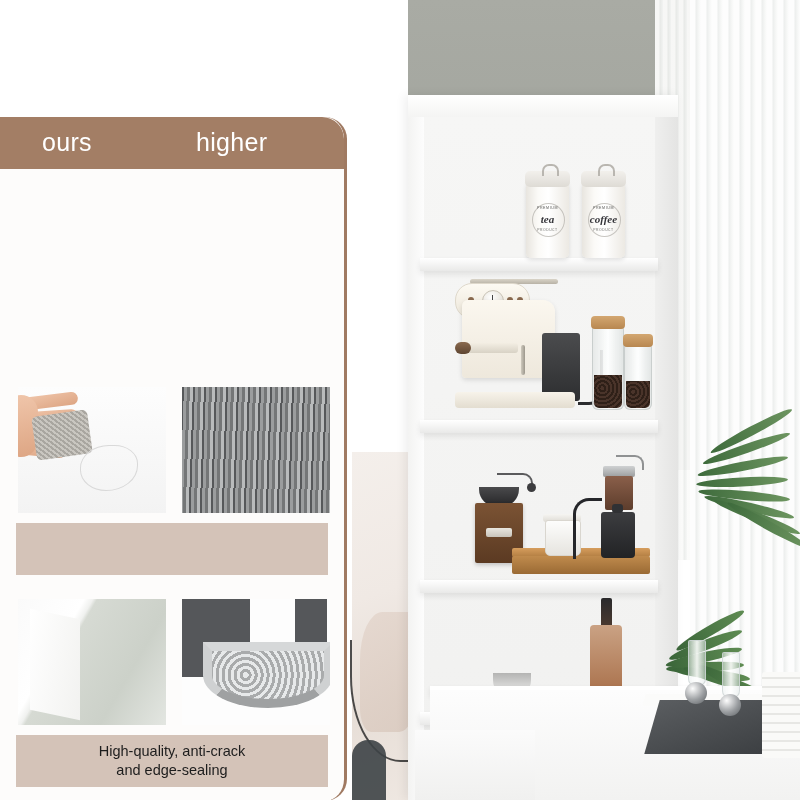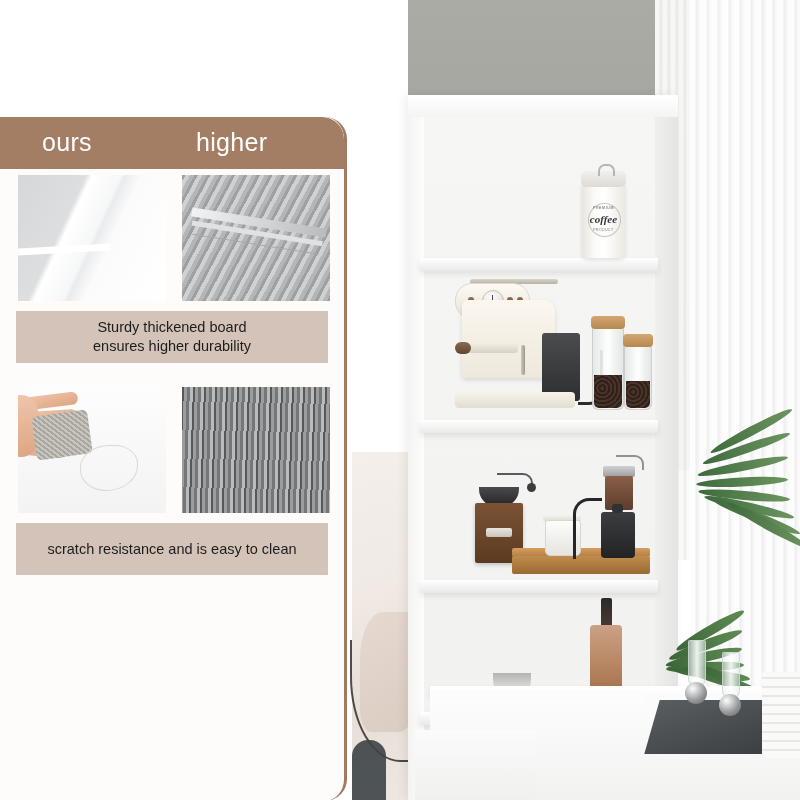--- a/index.html
+++ b/index.html
@@ -247,20 +247,28 @@
     <div class="bookcase"></div>
     <div class="bc-back"></div>
     <div class="bc-side-l"></div>
     <div class="bc-side-r"></div>
     <div class="bc-top"></div>
     <div class="shelf s1"></div>
     <div class="shelf s2"></div>
     <div class="shelf s3"></div>
     <div class="shelf s4"></div>
 
+    <div class="canister" style="left:526px;top:180px;">
+      <div class="lid"></div>
+      <div class="handle"></div>
+      <div class="ring"></div>
+      <div class="premium">PREMIUM</div>
+      <div class="word">tea</div>
+      <div class="product">PRODUCT</div>
+    </div>
     <div class="canister" style="left:582px;top:180px;">
       <div class="lid"></div>
       <div class="handle"></div>
       <div class="ring"></div>
       <div class="premium">PREMIUM</div>
       <div class="word">coffee</div>
       <div class="product">PRODUCT</div>
     </div>
 
     <div class="esp-rail"></div>
@@ -340,52 +348,55 @@
   </div>
 
 
   <div class="card">
 
     <div class="card-head">
       <span class="head-ours">ours</span>
       <span class="head-others">higher</span>
     </div>
 
-    <div class="row r1">
-      <div class="pane pane-l">
-        <div class="img-board-corner"></div>
-      </div>
-      <div class="pane pane-r">
-        <div class="img-thin-boards"></div>
-      </div>
-      <div class="caption">
-        <div>
-          <div>Sturdy thickened board</div>
-          <div>ensures higher durability</div>
-        </div>
-      </div>
-    </div>
 
     <div class="row r2">
       <div class="pane pane-l">
         <div class="img-hand">
           <div class="finger" style="left:-4px;top:8px;width:64px;height:13px;transform:rotate(-7deg);"></div>
           <div class="finger" style="left:-6px;top:24px;width:66px;height:13px;transform:rotate(-4deg);"></div>
           <div class="finger" style="left:-8px;top:40px;width:64px;height:13px;transform:rotate(0deg);"></div>
           <div class="finger" style="left:-10px;top:56px;width:58px;height:13px;transform:rotate(5deg);"></div>
           <div class="finger" style="left:-14px;top:8px;width:34px;height:62px;border-radius:18px;"></div>
           <div class="cloth"></div>
           <div class="swirl"></div>
         </div>
       </div>
       <div class="pane pane-r">
         <div class="img-scratched"></div>
       </div>
       <div class="caption">
         <div>
-          <div>scratch resistance and is easy to clean</div>
         </div>
       </div>
     </div>
 
+    <div class="row r3">
+      <div class="pane pane-l">
+        <div class="img-clean-edge"></div>
+      </div>
+      <div class="pane pane-r">
+        <div class="img-peel">
+          <div class="dark1"></div>
+          <div class="dark2"></div>
+          <div class="band"></div>
+        </div>
+      </div>
+      <div class="caption">
+        <div>
+          <div>High-quality, anti-crack</div>
+          <div>and edge-sealing</div>
+        </div>
+      </div>
+    </div>
 
   </div>
 </div>
 
 </body></html>

